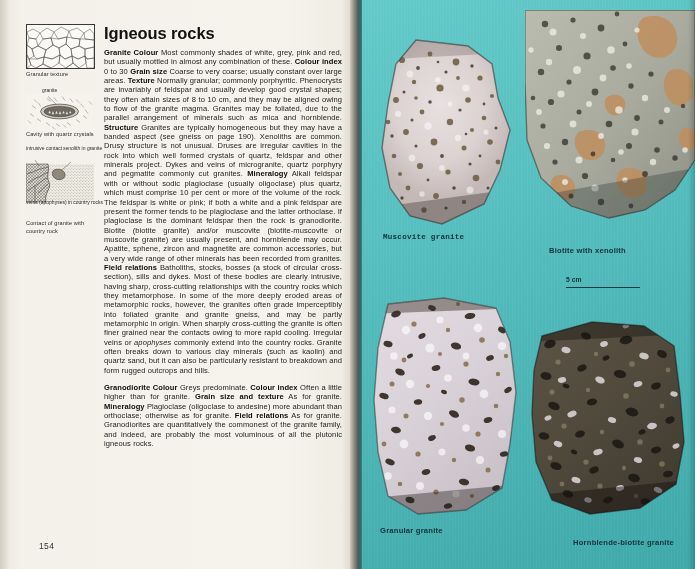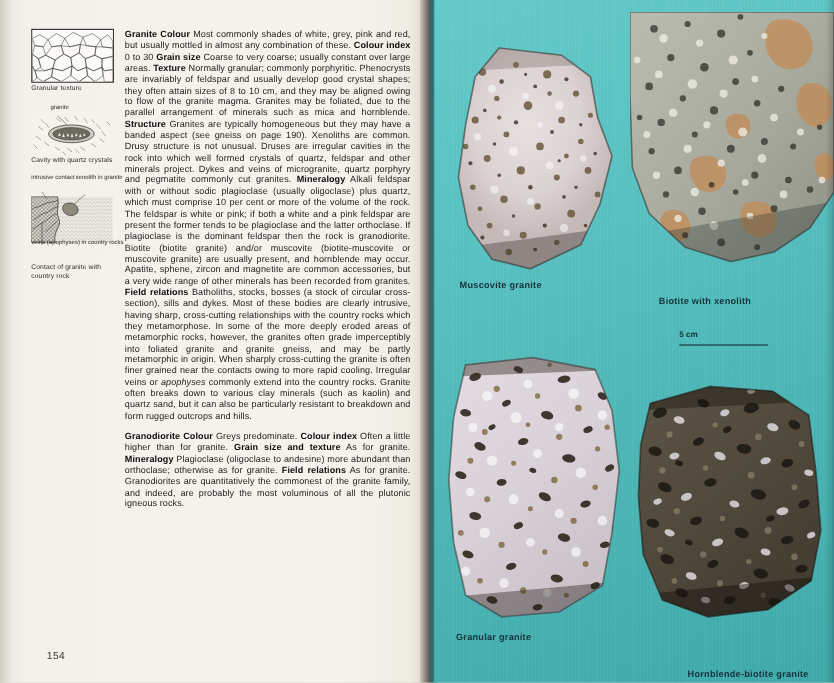--- a/index.html
+++ b/index.html
@@ -188,20 +188,21 @@
             <line x1="13" y1="2" x2="9" y2="-4" stroke="#2b2b2b" stroke-width="0.4"></line>
             <line x1="9" y1="22" x2="9" y2="40" stroke="#2b2b2b" stroke-width="0.45"></line>
           </svg>
           <div class="figlabel" style="left:0;top:54px;line-height:1.3;">veins (apophyses) in country rocks</div>
         </div>
         <div class="figcap" style="margin-top:9px;">Contact of granite with country rock</div>
       </div>
     </div>
 
     <div class="maincol">
+      <h1 class="title">Igneous rocks</h1>
       <div class="body">
         <p><b>Granite</b> <span><b>Colour</b> Most commonly shades of white, grey, pink and red, but usually mottled in almost any combination of these. <b>Colour index</b> 0 to 30 <b>Grain size</b> Coarse to very coarse; usually constant over large areas. <b>Texture</b> Normally granular; commonly porphyritic. Phenocrysts are invariably of feldspar and usually develop good crystal shapes; they often attain sizes of 8 to 10 cm, and they may be aligned owing to flow of the granite magma. Granites may be foliated, due to the parallel arrangement of minerals such as mica and hornblende. <b>Structure</b> Granites are typically homogeneous but they may have a banded aspect (see gneiss on page 190). Xenoliths are common. Drusy structure is not unusual. Druses are irregular cavities in the rock into which well formed crystals of quartz, feldspar and other minerals project. Dykes and veins of microgranite, quartz porphyry and pegmatite commonly cut granites. <b>Mineralogy</b> Alkali feldspar with or without sodic plagioclase (usually oligoclase) plus quartz, which must comprise 10 per cent or more of the volume of the rock. The feldspar is white or pink; if both a white and a pink feldspar are present the former tends to be plagioclase and the latter orthoclase. If plagioclase is the dominant feldspar then the rock is granodiorite. Biotite (biotite granite) and/or muscovite (biotite-muscovite or muscovite granite) are usually present, and hornblende may occur. Apatite, sphene, zircon and magnetite are common accessories, but a very wide range of other minerals has been recorded from granites. <b>Field relations</b> Batholiths, stocks, bosses (a stock of circular cross-section), sills and dykes. Most of these bodies are clearly intrusive, having sharp, cross-cutting relationships with the country rocks which they metamorphose. In some of the more deeply eroded areas of metamorphic rocks, however, the granites often grade imperceptibly into foliated granite and granite gneiss, and may be partly metamorphic in origin. When sharply cross-cutting the granite is often finer grained near the contacts owing to more rapid cooling. Irregular veins or <i>apophyses</i> commonly extend into the country rocks. Granite often breaks down to various clay minerals (such as kaolin) and quartz sand, but it can also be particularly resistant to breakdown and form rugged outcrops and hills.</span></p>
         <p><b>Granodiorite</b> <span><b>Colour</b> Greys predominate. <b>Colour index</b> Often a little higher than for granite. <b>Grain size and texture</b> As for granite. <b>Mineralogy</b> Plagioclase (oligoclase to andesine) more abundant than orthoclase; otherwise as for granite. <b>Field relations</b> As for granite. Granodiorites are quantitatively the commonest of the granite family, and indeed, are probably the most voluminous of all the plutonic igneous rocks.</span></p>
       </div>
     </div>
 
     <div class="pageno">154</div>
   </div>
 
   <div class="gutter"></div>
@@ -290,21 +291,21 @@
             <circle cx="98" cy="152" r="3.5"></circle>
               <circle cx="50" cy="156" r="2.7"></circle>
               <circle cx="78" cy="66" r="2.5"></circle>
           </g>
           <path d="M0,170 L150,150 L150,190 L0,190 Z" fill="#2a2420" opacity=".35"></path>
           <path d="M0,0 L150,0 L150,14 L0,22 Z" fill="#6a5d52" opacity=".3"></path>
         </g>
         <path d="M44,2 L96,8 L120,26 L126,60 L138,92 L128,132 L112,166 L70,186 L38,178 L18,150 L10,110 L16,66 L24,26 Z" fill="none" stroke="#2d2a26" stroke-width="1.4" opacity=".55"></path>
       </svg>
     </div>
-    <div class="photocap" style="left:21px;top:233px;">Muscovite granite</div>
+    <div class="photocap" style="left:21px;top:233px;font-family:Liberation Mono, monospace;">Muscovite granite</div>
 
     <div class="rock" style="left:163px;top:10px;">
       <svg width="170" height="215" viewBox="0 0 170 215">
         <defs>
           <clipPath id="c2">
             <path d="M0,0 L170,0 L170,150 L150,180 L120,200 L84,208 L46,196 L16,168 L2,130 L0,70 Z"></path>
           </clipPath>
           <linearGradient id="g2" x1="0" y1="0" x2="1" y2="1">
             <stop offset="0%" stop-color="#b9bcae"></stop>
             <stop offset="50%" stop-color="#a8ab9d"></stop>
@@ -585,16 +586,16 @@
             <circle cx="34" cy="166" r="2.4"></circle>
               <circle cx="72" cy="168" r="2.6"></circle>
               <circle cx="108" cy="178" r="2.2"></circle>
           </g>
           <path d="M0,178 L160,162 L160,200 L0,200 Z" fill="#16120e" opacity=".45"></path>
           <path d="M0,0 L160,0 L160,16 L0,24 Z" fill="#14110d" opacity=".4"></path>
         </g>
         <path d="M14,18 L64,4 L116,8 L146,28 L152,76 L156,124 L148,166 L112,190 L62,196 L24,182 L8,144 L4,96 L6,52 Z" fill="none" stroke="#1a1712" stroke-width="1.4" opacity=".55"></path>
       </svg>
     </div>
-    <div class="photocap" style="left:188px;top:557px;padding-left:23px;">Hornblende-biotite granite</div>
+    <div class="photocap" style="left:188px;top:538px;padding-left:23px;">Hornblende-biotite granite</div>
 
   </div>
 </div>
 
 </body></html>

